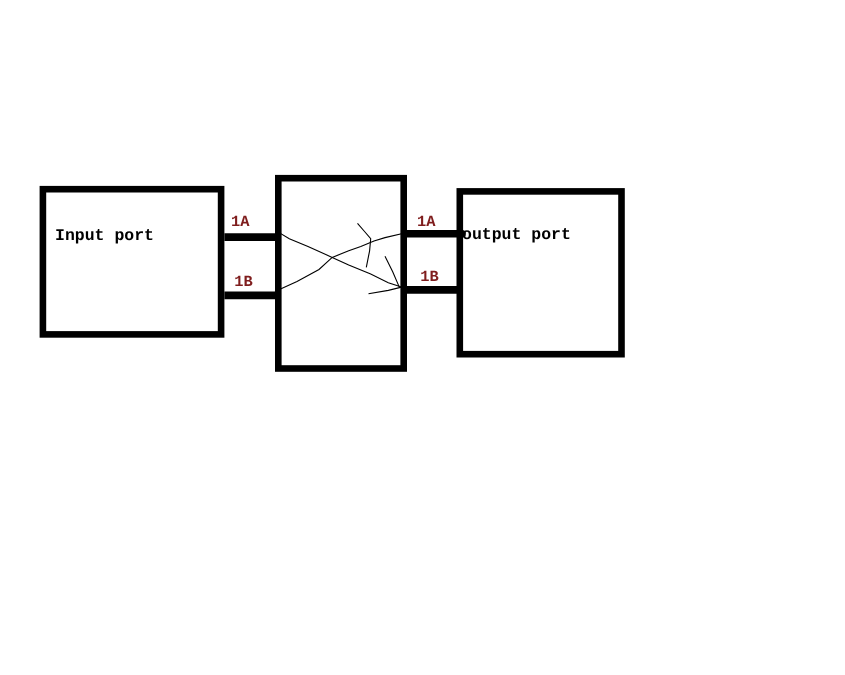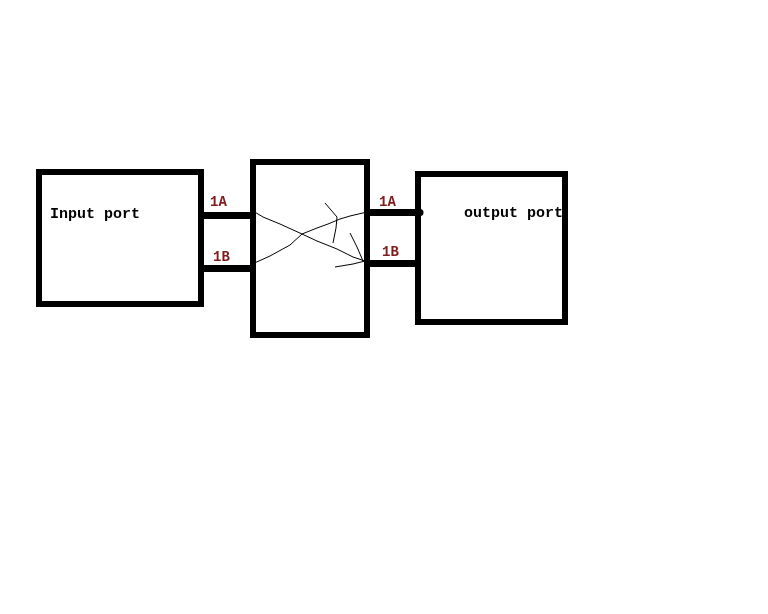--- a/index.html
+++ b/index.html
@@ -66,21 +66,21 @@
     <polyline points="253,211 263,217 280,224 302,234 317,241 337,249 353,257 365,261" fill="none" stroke="#000000" stroke-width="1"></polyline>
     <polyline points="250,265 270,256 290,245 302,234 317,228 328,224 340,219 350,216 367,212" fill="none" stroke="#000000" stroke-width="1"></polyline>
 
     <polyline points="325,203 331,210 337,217 336,228 333,243" fill="none" stroke="#000000" stroke-width="1"></polyline>
     <polyline points="350,233 357,247 363,261" fill="none" stroke="#000000" stroke-width="1"></polyline>
     <polyline points="335,267 353,264 365,261" fill="none" stroke="#000000" stroke-width="1"></polyline>
   </svg>
 
   <div class="label" style="left:50px; top:207px;">Input port</div>
 
-  <div class="label" style="left:464px; top:206px;">output port</div>
+  <div class="label" style="left:420px; top:206px;">output port</div>
 
   <div class="pin-label" style="left:210px; top:195px;">1A</div>
 
   <div class="pin-label" style="left:213px; top:250px;">1B</div>
 
   <div class="pin-label" style="left:379px; top:195px;">1A</div>
 
   <div class="pin-label" style="left:382px; top:245px;">1B</div>
 
 </div>

